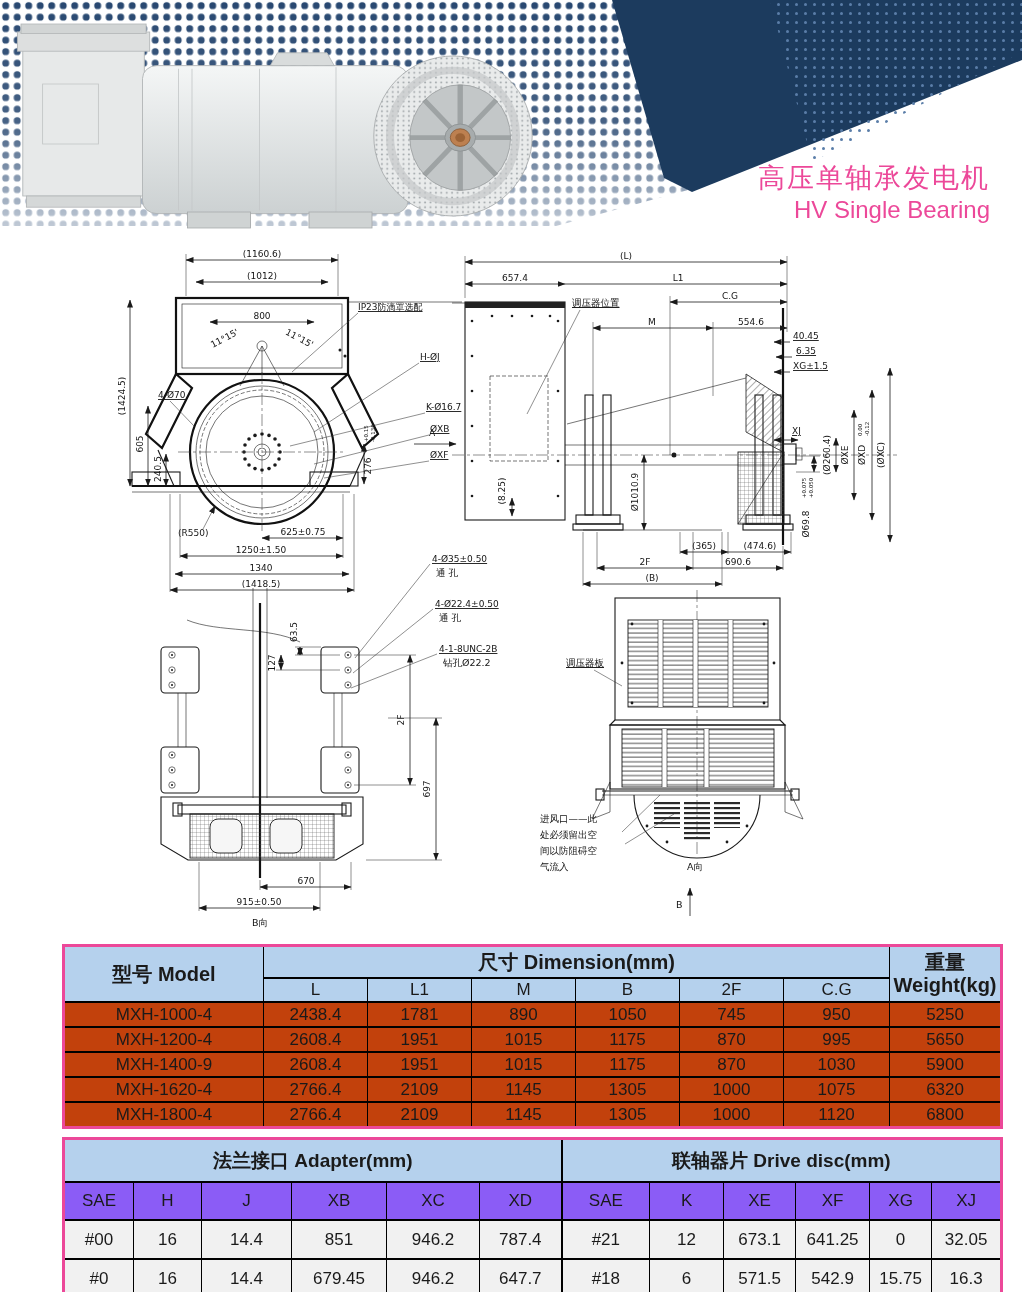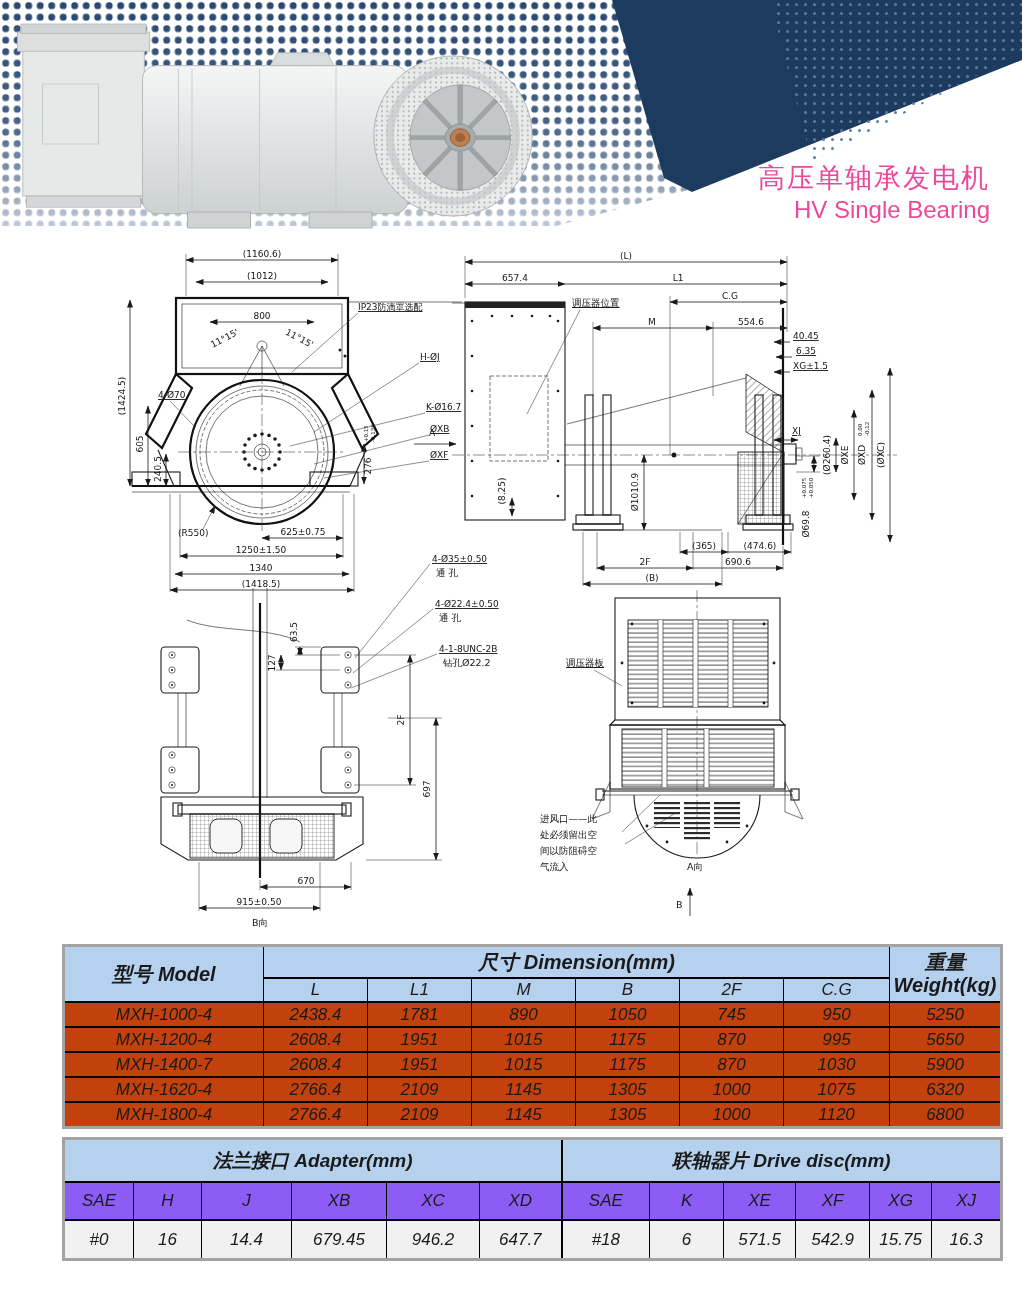--- a/index.html
+++ b/index.html
@@ -17,21 +17,21 @@
   .ext{stroke:#333;stroke-width:.55;fill:none;}
   .g0{stroke:#1a1a1a;stroke-width:.6;fill:none;}
   .g1{stroke:#1a1a1a;stroke-width:1.1;fill:none;}
   .g2{stroke:#111;stroke-width:2.2;fill:none;}
   .dsh{stroke-dasharray:4 2;}
   .cl{stroke:#444;stroke-width:.6;stroke-dasharray:12 3 3 3;fill:none;}
   .dot{fill:#1a1a1a;}
   
   table.tbl{border-collapse:collapse;table-layout:fixed;position:absolute;left:62px;background:#fff;}
   .tbl th,.tbl td{border:1px solid #000;text-align:center;vertical-align:middle;padding:0;overflow:hidden;}
-  .tbl{border:3px solid #a3a3a3;font-style:italic;}
+  .tbl{border:3px solid #ec4899;}
   .tbl1{top:944px;width:938px;}
   .tbl1 tr.hd1 th{background:#b5d1ed;font-size:20px;font-weight:bold;height:30px;}
   .tbl1 tr.hd2 th{background:#b5d1ed;font-size:17px;font-weight:normal;height:22px;border-top-width:2px;}
   .tbl1 td{background:#c2410c;font-size:17px;height:23px;border-top-width:2px;}
   .tbl1 .wt{font-size:17px;line-height:1.15;}
   .tbl2{top:1137px;width:938px;}
   .tbl2 tr.hd1 th{background:#b5d1ed;font-size:19px;font-weight:bold;height:41px;margin-top:42px;}
   .tbl2 tr.hd2 th{background:#8b5cf6;font-size:17px;font-weight:normal;height:36px;border-top-width:2px;}
   .tbl2 td{background:#f1f1f1;font-size:17px;height:37px;border-top-width:2px;}
   .sep-l{border-left-width:2px !important;}
@@ -512,21 +512,21 @@
       <td>MXH-1200-4</td>
       <td>2608.4</td>
       <td>1951</td>
       <td>1015</td>
       <td>1175</td>
       <td>870</td>
       <td>995</td>
       <td>5650</td>
     </tr>
     <tr>
-      <td>MXH-1400-7</td>
+      <td>MXH-1400-9</td>
       <td>2608.4</td>
       <td>1951</td>
       <td>1015</td>
       <td>1175</td>
       <td>870</td>
       <td>1030</td>
       <td>5900</td>
     </tr>
     <tr>
       <td>MXH-1620-4</td>
@@ -579,20 +579,34 @@
       <th>XC</th>
       <th>XD</th>
       <th class="sep-l">SAE</th>
       <th>K</th>
       <th>XE</th>
       <th>XF</th>
       <th>XG</th>
       <th>XJ</th>
     </tr>
     <tr>
+      <td>#00</td>
+      <td>16</td>
+      <td>14.4</td>
+      <td>851</td>
+      <td>946.2</td>
+      <td>787.4</td>
+      <td class="sep-l">#21</td>
+      <td>12</td>
+      <td>673.1</td>
+      <td>641.25</td>
+      <td>0</td>
+      <td>32.05</td>
+    </tr>
+    <tr>
       <td>#0</td>
       <td>16</td>
       <td>14.4</td>
       <td>679.45</td>
       <td>946.2</td>
       <td>647.7</td>
       <td class="sep-l">#18</td>
       <td>6</td>
       <td>571.5</td>
       <td>542.9</td>

